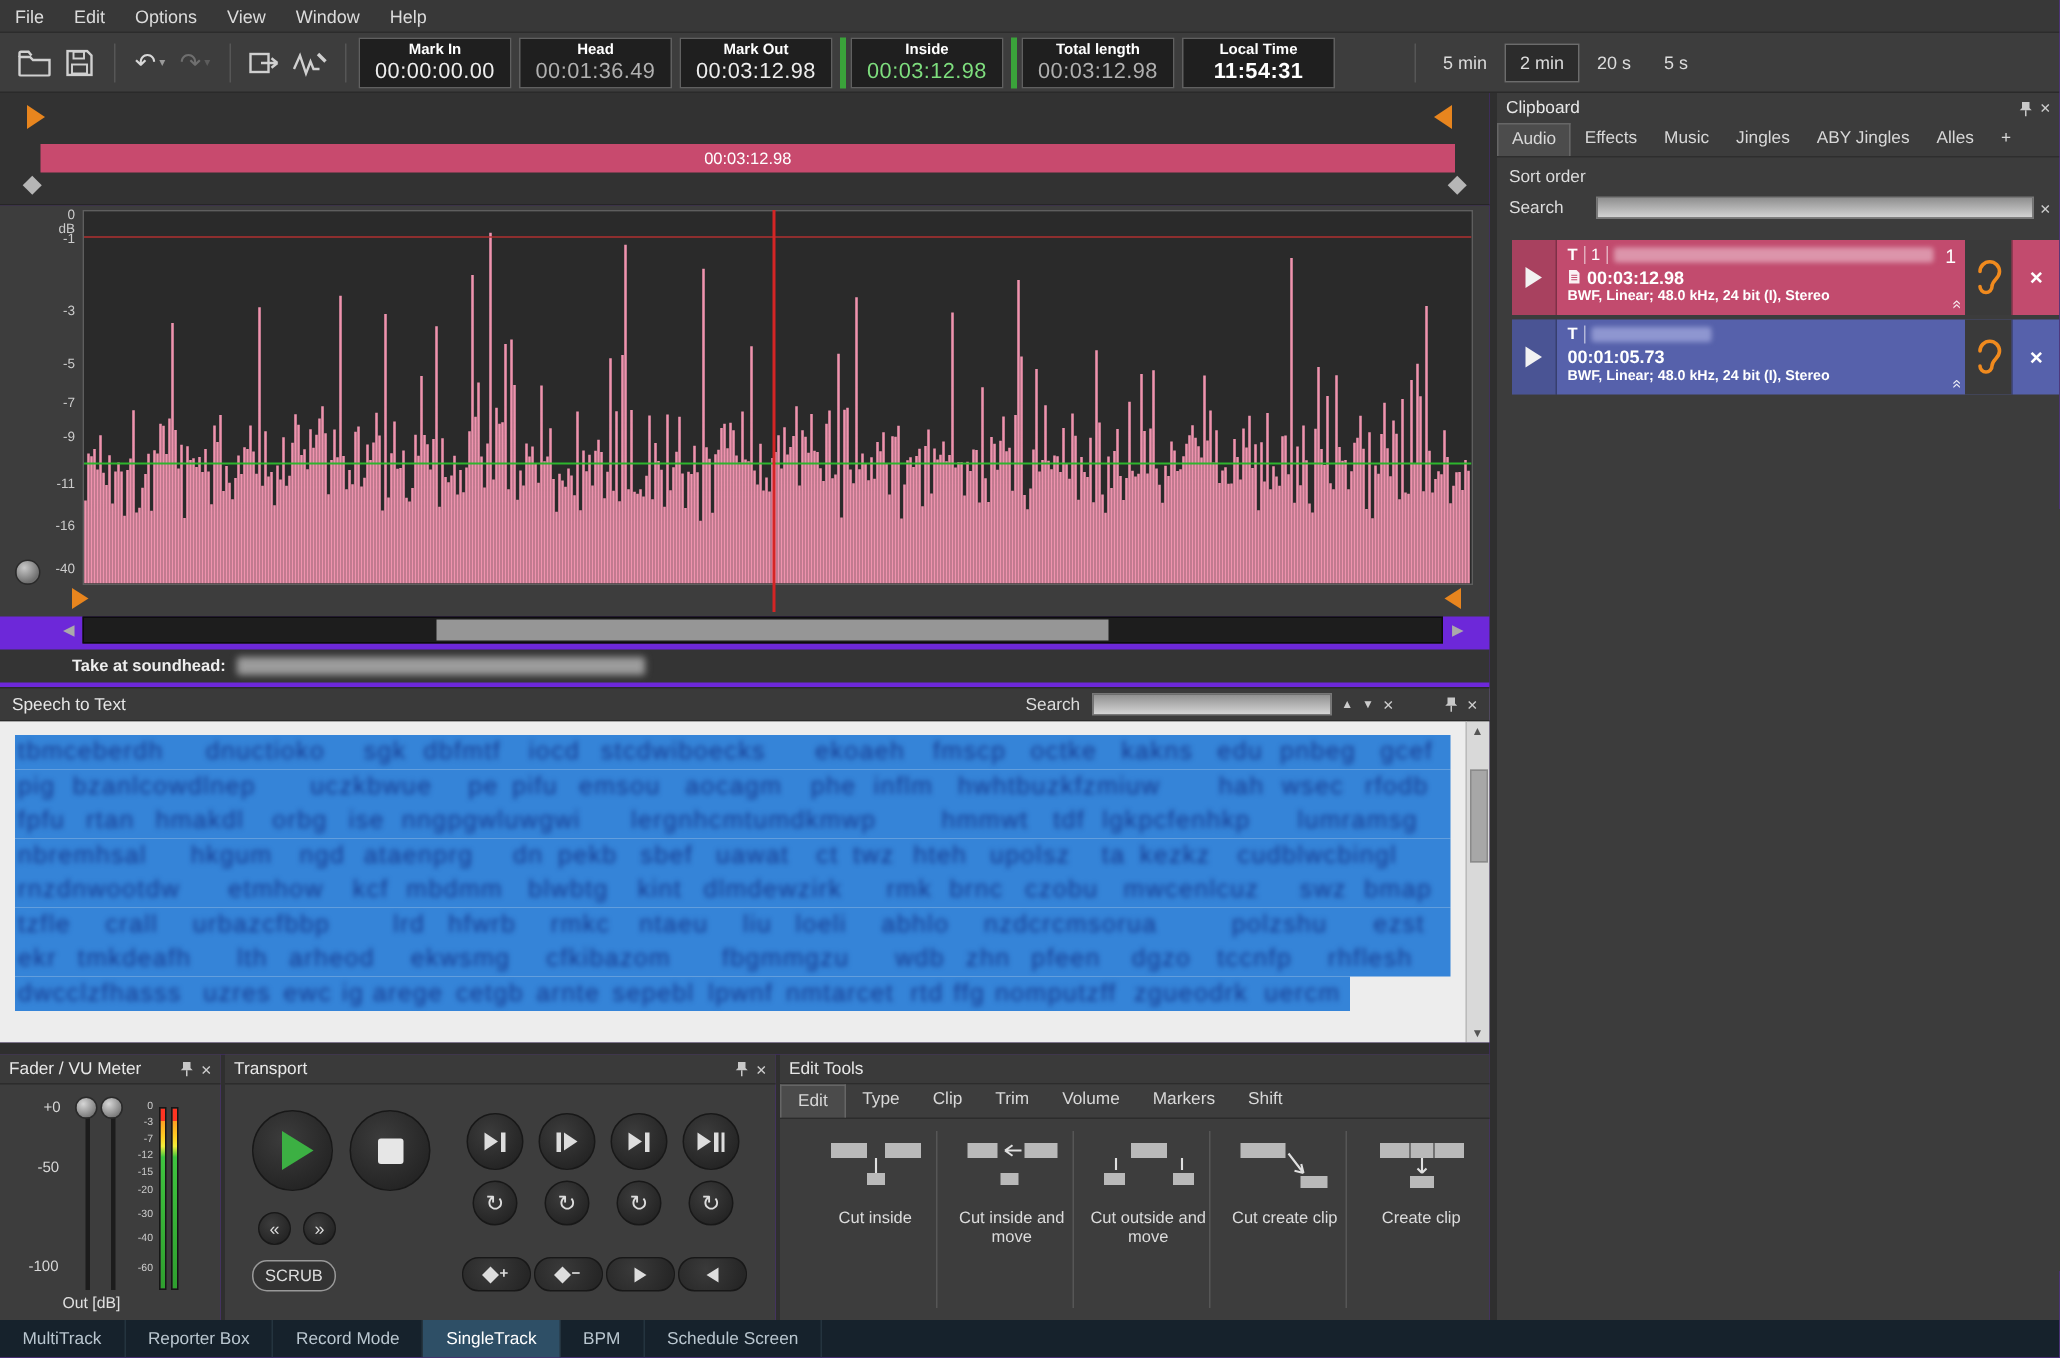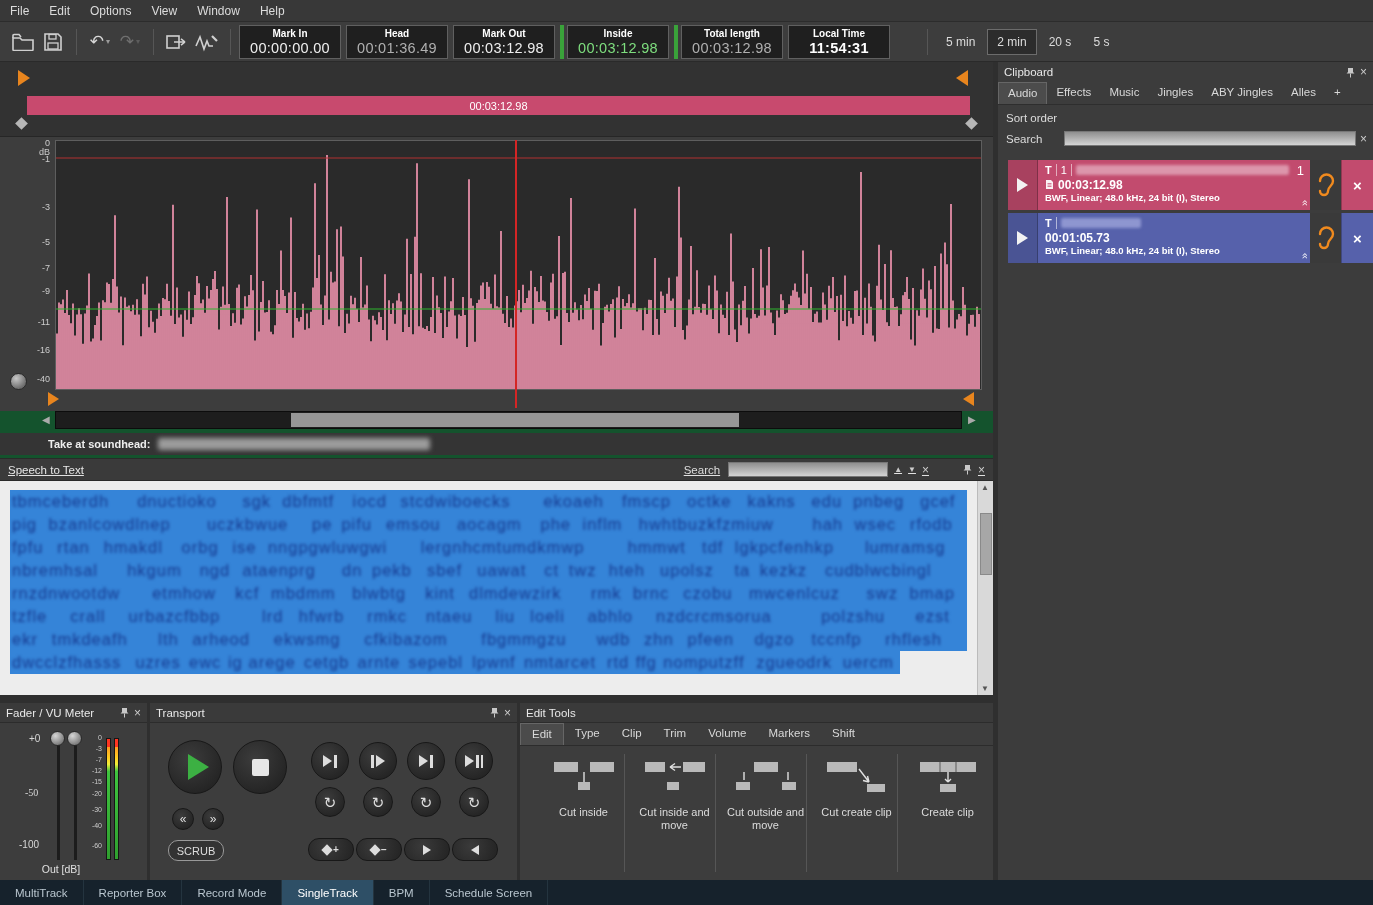--- a/index.html
+++ b/index.html
@@ -1,36 +1,36 @@
 <!DOCTYPE html>
 <html><head>
 <meta charset="utf-8">
 <style>
   * { margin:0; padding:0; box-sizing:border-box; font-family:"Liberation Sans", sans-serif; }
   html,body { width:1373px; height:905px; overflow:hidden; background:#3d3d3d; }
-  .app { position:relative; width:1373px; height:905px; background:#14532d; color:#e2e2e2; overflow:hidden; }
+  .app { position:relative; width:1373px; height:905px; background:#6d28d9; color:#e2e2e2; overflow:hidden; }
 
   
   .menubar { position:absolute; left:0; top:0; width:1373px; height:22px; background:#383838; border-bottom:1px solid #2c2c2c; display:flex; align-items:center; }
   .menu-item { font-size:12px; color:#dcdcdc; padding:3px 10px; cursor:default; }
 
   
   .toolbar { position:absolute; left:0; top:22px; width:1373px; height:40px; background:#3d3d3d; border-bottom:1px solid #2a2a2a; display:flex; align-items:center; padding-left:8px; }
   .tbtn { background:none; border:1px solid transparent; height:30px; min-width:30px; display:flex; align-items:center; justify-content:center; gap:2px; cursor:default; }
   .tbtn .glyph { font-size:17px; color:#d8d8d8; line-height:1; }
   .tbtn.redo .glyph { color:#6f6f6f; }
   .tbtn .caret { font-size:8px; color:#9a9a9a; }
   .tbtn.redo .caret { color:#5c5c5c; }
   .tb-sep { width:1px; height:26px; background:#565656; margin:0 8px; flex:none; }
   .timebox { width:102px; height:34px; background:#1f1f1f; border:1px solid #606060; text-align:center; padding-top:2px; margin-right:5px; flex:none; }
   .tb-label { font-size:10px; font-weight:bold; color:#ffffff; line-height:12px; }
   .tb-value { font-size:14.5px; line-height:17px; letter-spacing:0.3px; }
   .v-white { color:#eeeeee; } .v-dim { color:#b0b0b0; } .v-green { color:#7ede7e; } .v-bright { color:#ffffff; font-weight:bold; }
   .green-bar { width:4px; height:34px; background:#3aa23a; margin-right:3px; flex:none; }
-  .zoom-group { display:flex; align-items:center; gap:2px; margin-left:32px; }
+  .zoom-group { display:flex; align-items:center; gap:2px; margin-left:48px; }
   .zoom-btn { font-size:12px; color:#dcdcdc; padding:5px 9px; border:1px solid transparent; background:none; cursor:default; }
   .zoom-btn.active { background:#2c2c2c; border:1px solid #6c6c6c; }
 
   
   .timeline { position:absolute; left:0; top:62px; width:993px; height:75px; background:#323232; border-bottom:1px solid #262626; }
   .tri { position:absolute; width:0; height:0; }
   .tri-r { border-top:8px solid transparent; border-bottom:8px solid transparent; border-left:12px solid #e8851e; }
   .tri-l { border-top:8px solid transparent; border-bottom:8px solid transparent; border-right:12px solid #e8851e; }
   .region-bar { position:absolute; left:27px; top:34px; width:943px; height:19px; background:#c84a6e; display:flex; align-items:center; justify-content:center; }
   .region-bar span { font-size:11px; color:#ffffff; }
@@ -47,21 +47,21 @@
   .hscroll { position:absolute; left:0; top:411px; width:993px; height:20px; }
   .hs-arrow { position:absolute; top:3px; font-size:10px; color:#aaaaaa; cursor:default; }
   .hs-track { position:absolute; left:55px; top:0; width:907px; height:18px; background:#1d1d1d; border:1px solid #0c0c0c; }
   .hs-thumb { position:absolute; left:235px; top:1px; width:448px; height:14px; background:#969696; }
   .take-line { position:absolute; left:0; top:433px; width:993px; height:22px; background:#343434; display:flex; align-items:center; }
   .take-label { font-size:11px; font-weight:bold; color:#eeeeee; margin-left:48px; }
   .blur-blob { height:12px; background:#9c9c9c; border-radius:2px; filter:blur(2.5px); margin-left:8px; }
 
   
   .stt { position:absolute; left:0; top:458px; width:993px; height:237px; background:#ededed; }
-  .stt-header { position:absolute; left:0; top:0; width:993px; height:23px; background:#3a3a3a; border-top:1px solid #2a2a2a; border-bottom:1px solid #2a2a2a; display:flex; align-items:center; padding:0 8px;text-decoration:underline; }
+  .stt-header { position:absolute; left:0; top:0; width:993px; height:23px; background:#3a3a3a; border-top:1px solid #2a2a2a; border-bottom:1px solid #2a2a2a; display:flex; align-items:center; padding:0 8px; }
   .stt-title { font-size:11.5px; color:#e6e6e6; }
   .stt-tools { margin-left:auto; display:flex; align-items:center; gap:6px; }
   .stt-search-label { font-size:11.5px; color:#dcdcdc; margin-right:2px; }
   .silver-input { height:15px; background:linear-gradient(#8f8f8f,#d4d4d4); border:1px solid #777; }
   .mini-ic { font-size:8px; color:#cccccc; cursor:default; line-height:10px; }
   .x-ic { font-size:12px; color:#cccccc; cursor:default; line-height:12px; }
   .stt-body { position:absolute; left:0; top:23px; width:977px; height:214px; background:#ededed; overflow:hidden; padding:9px 10px 0 10px; }
   .stt-line { display:flex; justify-content:space-between; align-items:center; height:23px; background:#3584d8; margin-bottom:0px; overflow:hidden; }
   .stt-word { font-size:16.5px; color:#16398f; filter:blur(1.6px); white-space:nowrap; overflow:hidden; letter-spacing:1px; flex-shrink:1; min-width:0; padding:0 2px; }
   .stt-red { flex:none; background:#c61f1f; color:#ffffff; font-size:16.5px; padding:1px 4px; white-space:nowrap; }
@@ -454,21 +454,21 @@
       <div class="ph-tools">
         <svg width="9" height="11" viewBox="0 0 9 11">
             <path d="M2 1h5v4l1.5 1.5h-8L2 5z" fill="#c8c8c8"></path>
             <rect x="4" y="6.5" width="1" height="4" fill="#c8c8c8"></rect>
           </svg>
         <span class="x-ic">×</span>
       </div>
     </div>
     <div class="fader-scale">
       <span style="left:29px; top:30px;">+0</span>
-      <span style="left:25px; top:84px;font-family:Liberation Serif, serif;">-50</span>
+      <span style="left:25px; top:70px;">-50</span>
       <span style="left:19px; top:136px;">-100</span>
     </div>
     <div class="fader-track" style="left:57px;"></div>
     <div class="fader-track" style="left:74px;"></div>
     <span class="fader-knob" style="left:50px;"></span>
     <span class="fader-knob" style="left:67px;"></span>
     <div class="vu-scale">
       <span style="top:31px;">0</span>
       <span style="top:42px;">-3</span>
       <span style="top:53px;">-7</span>

